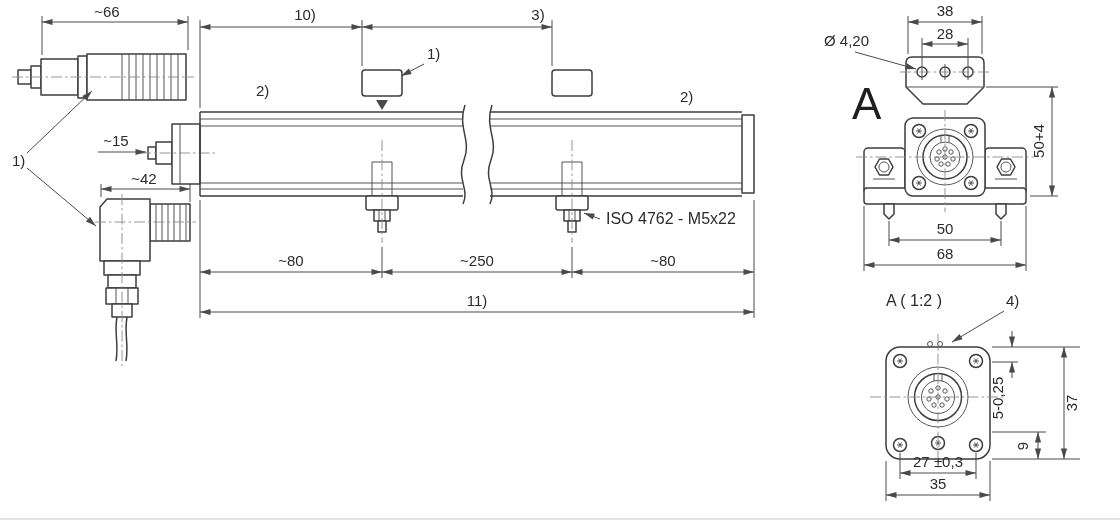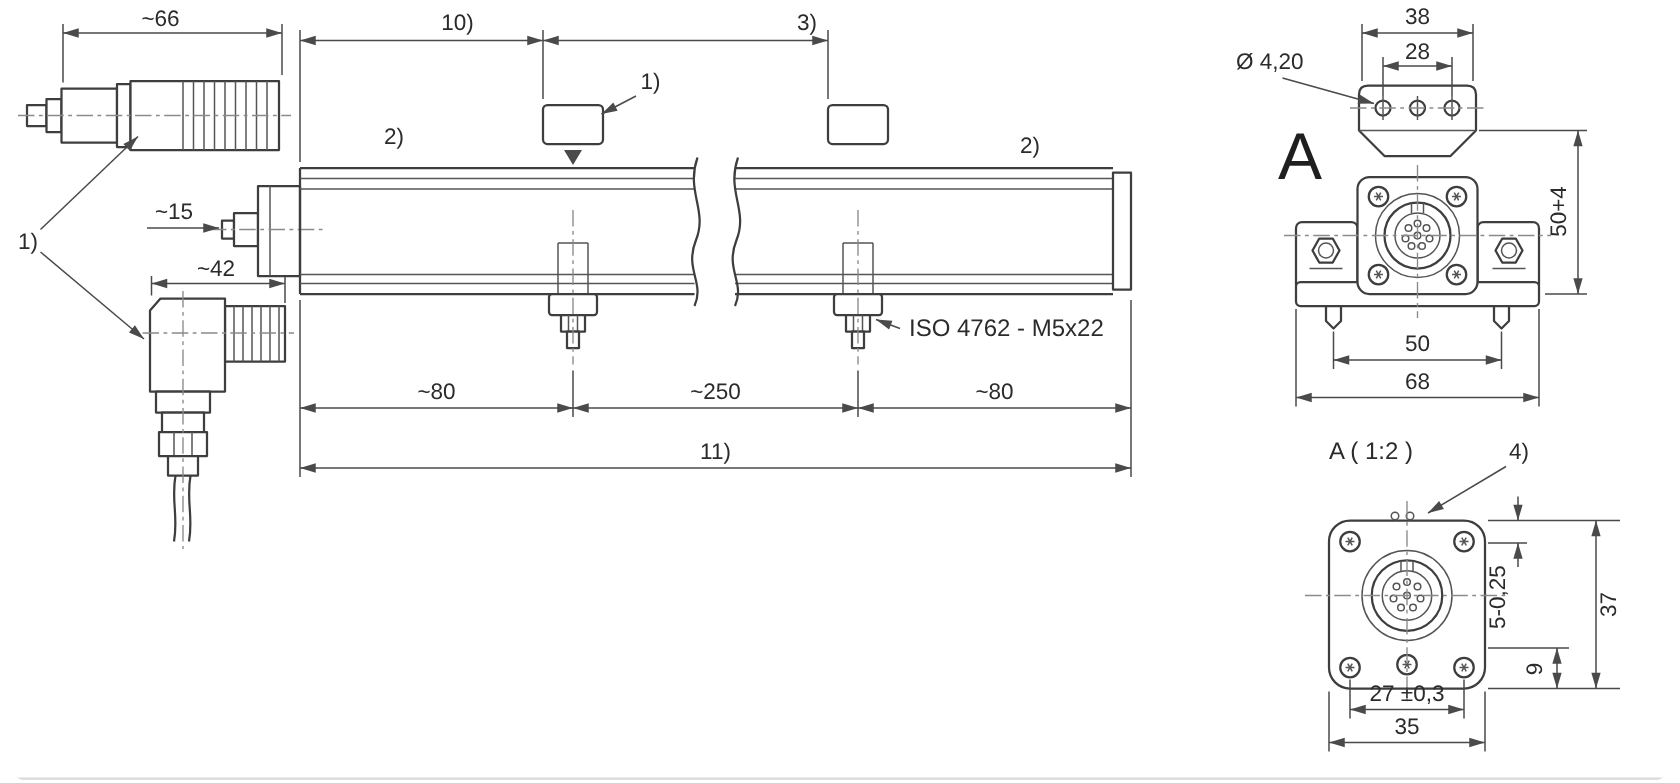--- a/index.html
+++ b/index.html
@@ -1,16 +1,16 @@
 <!DOCTYPE html>
 <html><head>
 <meta charset="utf-8">
 <style>
   html,body{margin:0;padding:0;background:#fff;}
-  .stage{position:relative;width:1120px;height:522px;background:#fff;overflow:hidden;border-radius:24px;}
+  .stage{position:relative;width:1120px;height:522px;background:#fff;overflow:hidden;}
   svg{display:block;}
   .ln {fill:none;stroke:#3e3e3e;stroke-width:1.5;stroke-linejoin:round;}
   .lnf{fill:#fff;stroke:#3e3e3e;stroke-width:1.5;stroke-linejoin:round;}
   .tn {fill:none;stroke:#555;stroke-width:1;}
   .dm {fill:none;stroke:#4a4a4a;stroke-width:1;}
   .cl {fill:none;stroke:#8a8a8a;stroke-width:.9;stroke-dasharray:11 3 2.5 3;}
   text{font-family:"Liberation Sans","DejaVu Sans",sans-serif;fill:#2b2b2b;}
   .t  {font-size:15px;}
   .t2 {font-size:16px;}
   .tm {text-anchor:middle;}

